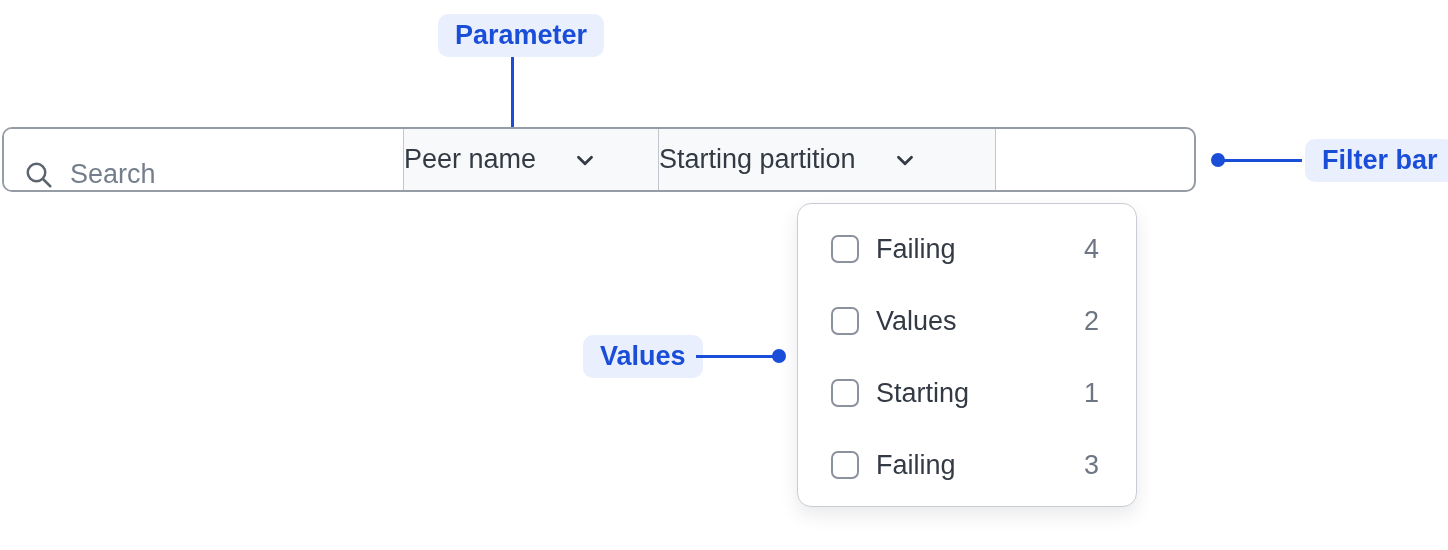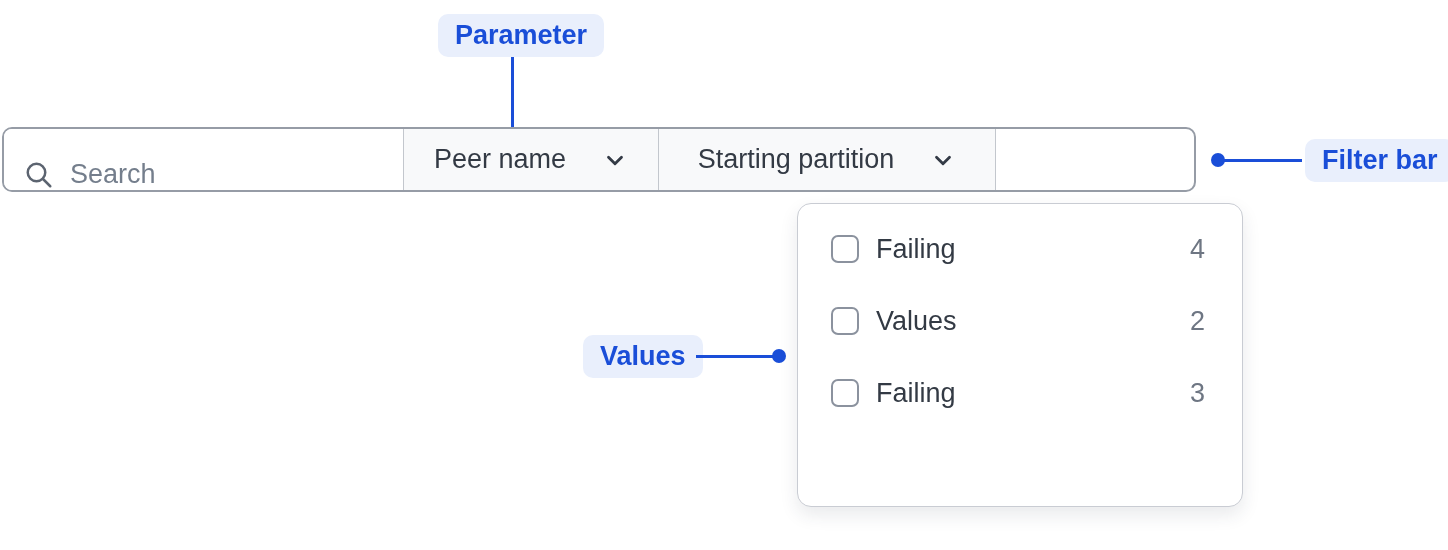--- a/index.html
+++ b/index.html
@@ -60,36 +60,36 @@
   .search-icon{flex:0 0 auto;margin-right:16px;}
   .search-input{
     border:none;outline:none;background:transparent;
     font-family:"Liberation Sans", sans-serif;
     font-size:27px;color:var(--text-dark);
     width:330px;
   }
   .search-input::placeholder{color:#747E8C;opacity:1;}
   .seg-divider{width:1px;background:var(--divider-gray);}
   .dd-seg{
-    display:flex;align-items:center;justify-content:center;
+    display:flex;align-items:center;
     gap:36px;
     background:var(--segment-bg);
     cursor:pointer;
   }
   .dd-label{
     font-size:27px;color:var(--text-dark);line-height:1;
     white-space:nowrap;
   }
   .chevron{flex:0 0 auto;}
 
   
   .menu-panel{
     position:absolute;
     left:797px;top:203px;
-    width:446px;height:304px;
+    width:340px;height:304px;
     background:#ffffff;
     border:1.5px solid var(--panel-border);
     border-radius:14px;
     box-shadow:0 8px 18px rgba(40,48,65,0.10);
     padding-top:9px;
   }
   .menu-row{
     height:72px;
     display:flex;align-items:center;
     padding:0 37px 0 33px;
@@ -161,20 +161,25 @@
       <span class="menu-label">Failing</span>
       <span class="menu-count">4</span>
     </div>
 
     <div class="menu-row">
       <div class="checkbox"></div>
       <span class="menu-label">Values</span>
       <span class="menu-count">2</span>
     </div>
 
+    <div class="menu-row">
+      <div class="checkbox"></div>
+      <span class="menu-label">Starting</span>
+      <span class="menu-count">1</span>
+    </div>
 
     <div class="menu-row">
       <div class="checkbox"></div>
       <span class="menu-label">Failing</span>
       <span class="menu-count">3</span>
     </div>
 
   </div>
 
 </div>

